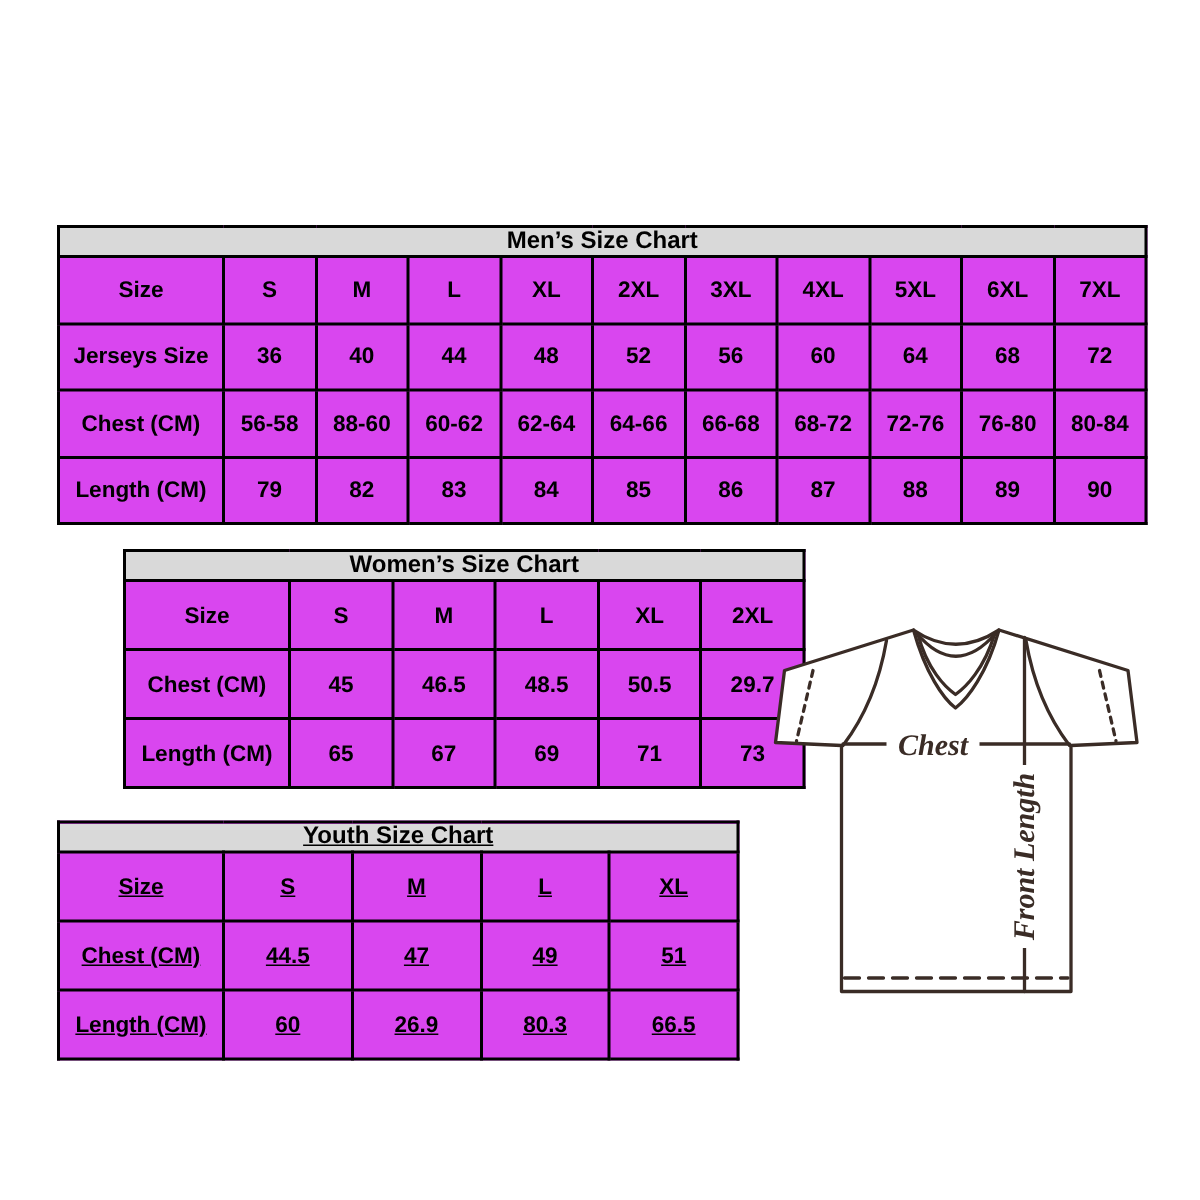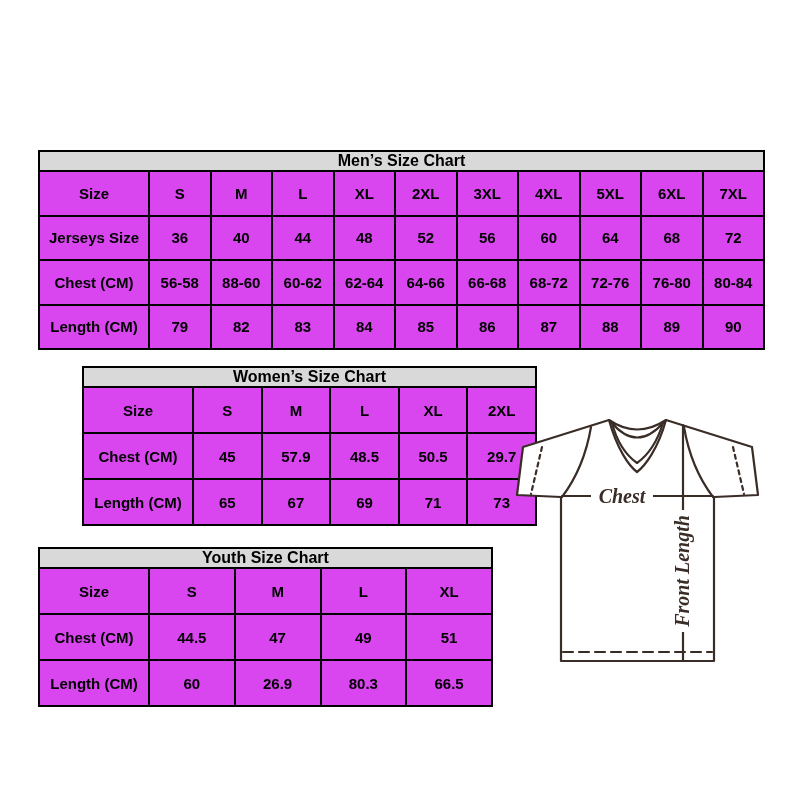--- a/index.html
+++ b/index.html
@@ -18,21 +18,21 @@
   .size-table th,.size-table td{
     border:2px solid #000;text-align:center;vertical-align:middle;
     font-weight:bold;color:#000;padding:0;font-size:15px;
     font-family:"Liberation Sans",sans-serif;
     overflow:hidden;white-space:nowrap;
   }
   .size-table th.table-title{background:#d9d9d9;font-size:16px;}
   col.col-head{width:110px;}
   #mens-table{left:38px;top:150px;width:727px;height:200px;}
   #womens-table{left:38px;top:366px;width:455px;height:160px;margin-left:44px;}
-  #youth-table{left:38px;top:547px;width:455px;height:160px;}
+  #youth-table{left:38px;top:547px;width:455px;height:160px;text-decoration:underline;}
   #jersey-svg{position:absolute;left:505px;top:413px;width:265px;height:250px;}
   .svg-label{
     font-family:"Liberation Serif",serif;font-style:italic;font-weight:bold;
   }
 </style>
 </head>
 <body>
 
 <div class="page">
 
@@ -131,21 +131,21 @@
           <td>Size</td>
           <td>S</td>
           <td>M</td>
           <td>L</td>
           <td>XL</td>
           <td>2XL</td>
         </tr>
         <tr>
           <td>Chest (CM)</td>
           <td>45</td>
-          <td>57.9</td>
+          <td>46.5</td>
           <td>48.5</td>
           <td>50.5</td>
           <td>29.7</td>
         </tr>
         <tr>
           <td>Length (CM)</td>
           <td>65</td>
           <td>67</td>
           <td>69</td>
           <td>71</td>

